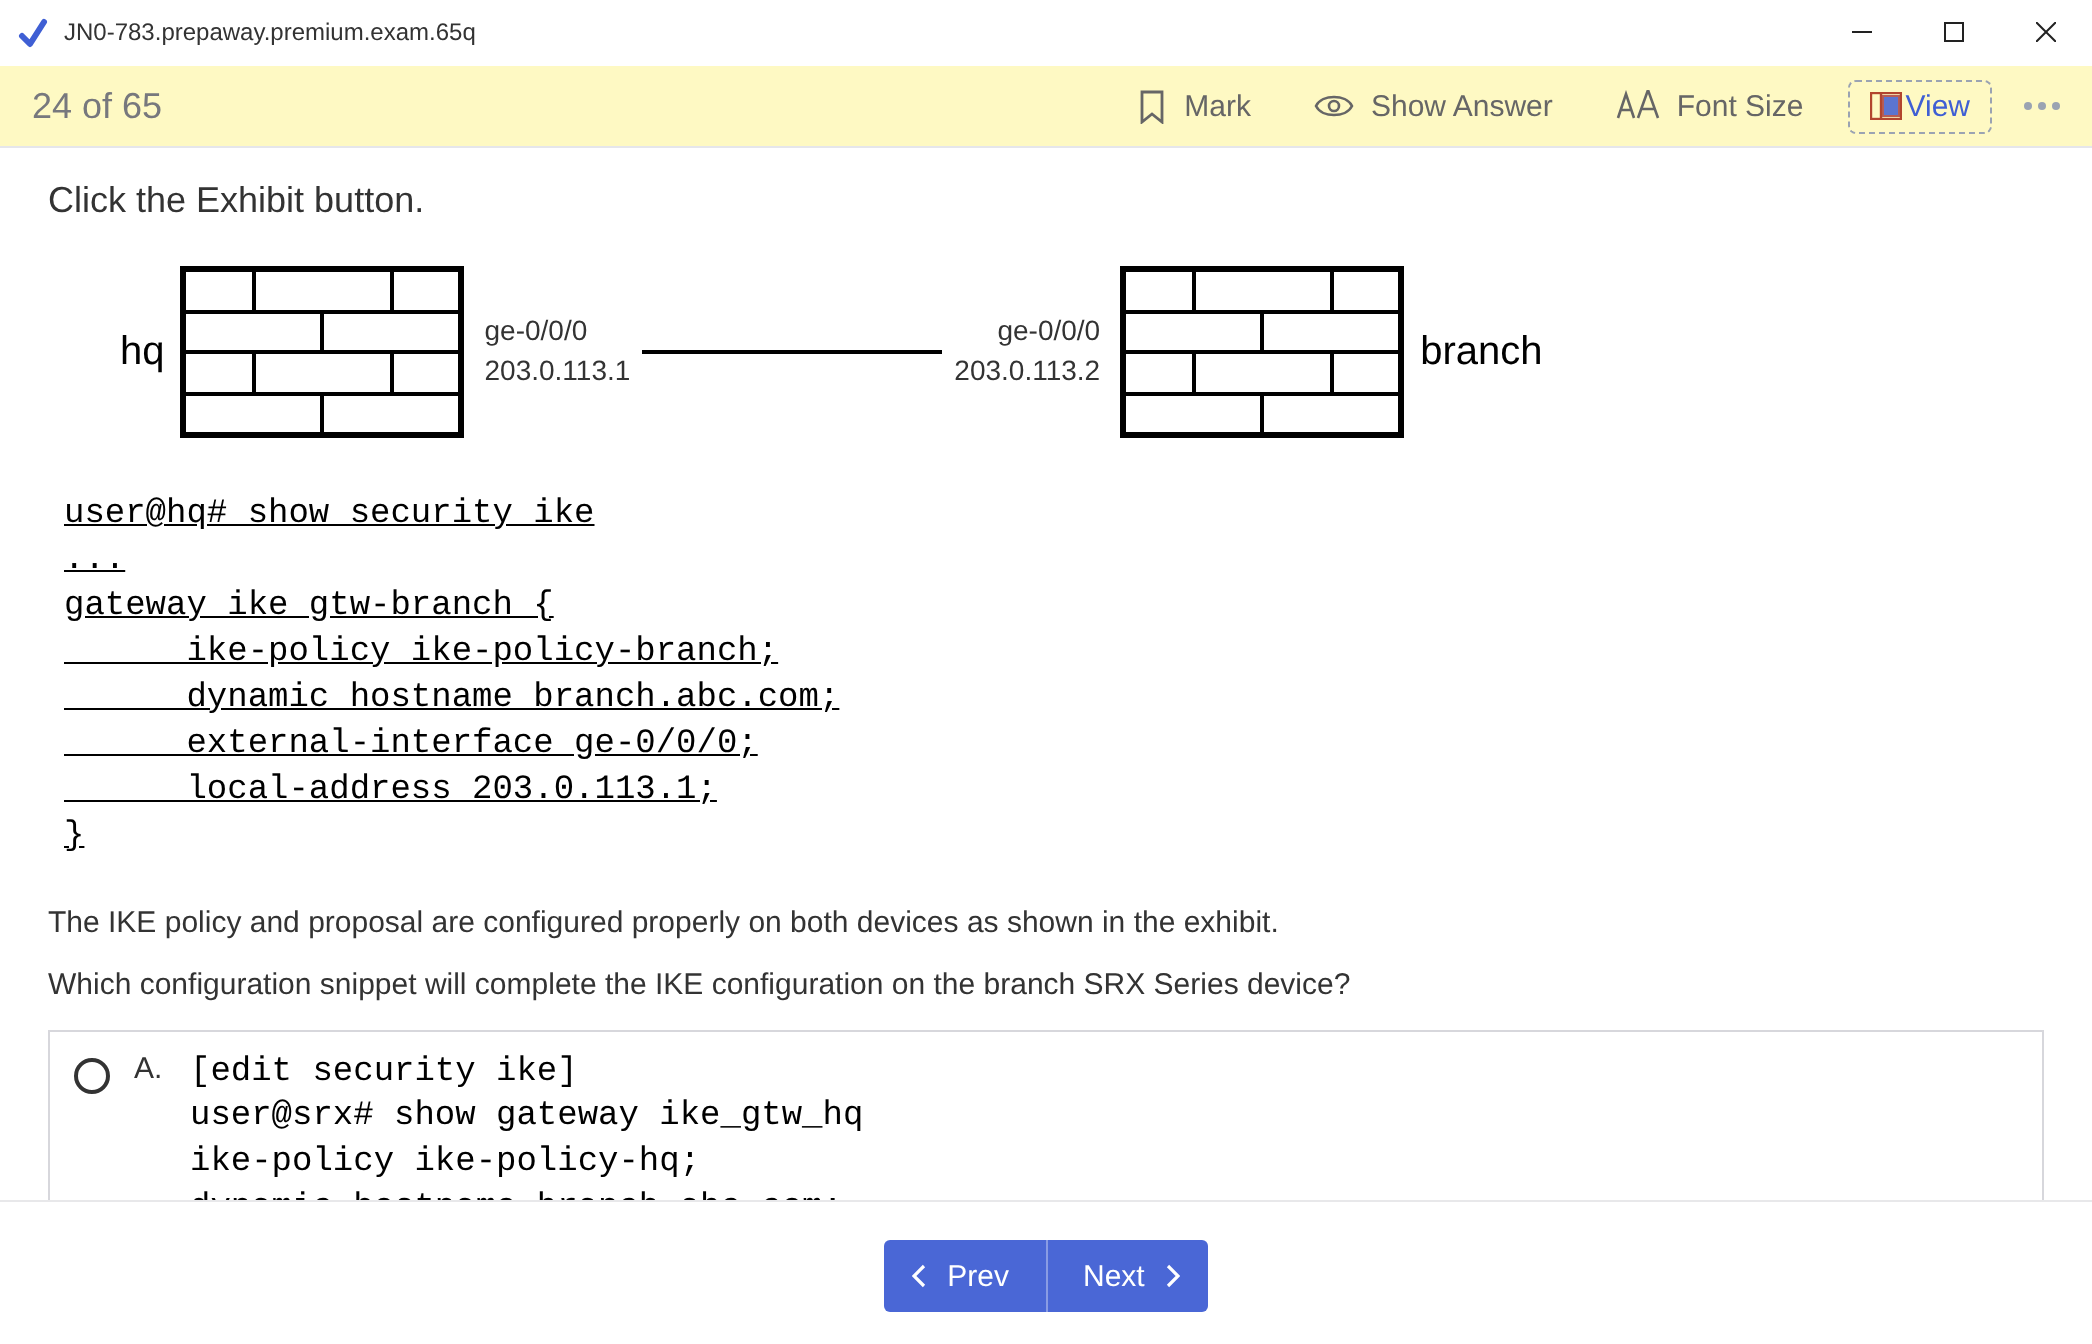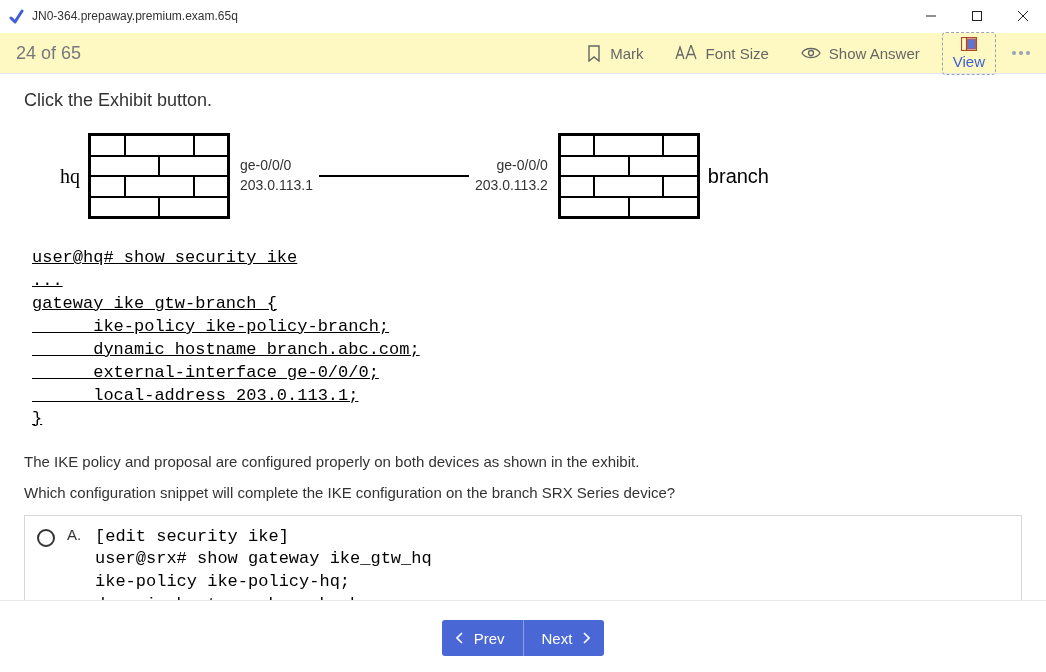--- a/index.html
+++ b/index.html
@@ -29,35 +29,35 @@
   }
   .toolbar .counter { color: #77787d; font-size: 18px; }
   .toolbar .spacer { flex: 1; }
   .toolbar .tbtn {
     display: flex; align-items: center; gap: 8px; padding: 6px 10px; margin-left: 12px;
     color: #666; cursor: pointer; border-radius: 4px;
   }
   .toolbar .tbtn svg { stroke: #666; }
   .toolbar .view-btn {
     border: 1px dashed #9aa3b2; color: #3f5fd4; padding: 4px 10px;
-    display: flex; align-items: center; gap: 2px; flex-direction: column;
+    display: flex; align-items: center; gap: 2px;
   }
   .toolbar .view-btn svg { stroke: #a44; }
   .toolbar .more { margin-left: 16px; display: flex; gap: 3px; }
   .toolbar .more span { width: 4px; height: 4px; background: #9aa3b2; border-radius: 50%; }
   
   .content {
     padding: 16px 24px 0 24px; height: 526px; overflow: hidden;
     box-sizing: border-box;
   }
   .instruction { font-size: 18px; color: #333; margin-bottom: 22px; }
   
   .diagram { display: flex; align-items: center; justify-content: flex-start; margin-left: 36px; margin-bottom: 28px;}
   .label-left, .label-right { font-size: 20px; color:#000; }
-  .label-left { margin-right: 8px; font-family: Liberation Serif, serif; }
+  .label-left { margin-right: 8px; }
   .label-right { margin-left: 8px; }
   .firewall {
     width: 142px; height: 86px; display: grid;
     grid-template-columns: repeat(4, 1fr);
     grid-template-rows: repeat(4, 1fr);
     border: 2px solid #000; box-sizing: border-box;
   }
   .firewall .cell { border: 1px solid #000; box-sizing: border-box; }
   .link-line { width: 230px; border-top: 2px solid #000; margin: 0 6px; }
   .link-stack { display:flex; flex-direction:column; align-items:flex-start; line-height:1.4; }
@@ -95,21 +95,21 @@
   .navbtn.next { border-radius: 0 3px 3px 0; padding: 0 14px 0 18px;}
   .navbtn svg { stroke: #fff; }
 </style>
 </head>
 <body>
 
 <div class="titlebar">
   <svg class="logo" viewBox="0 0 16 16">
       <path d="M3 10 L7 14 L14 3" stroke="#3f5fd4" stroke-width="3" fill="none" stroke-linecap="round" stroke-linejoin="round"></path>
     </svg>
-  <div class="title">JN0-364.prepaway.premium.exam.65q</div>
+  <div class="title">JN0-783.prepaway.premium.exam.65q</div>
   <div class="winbtn">
     <svg viewBox="0 0 10 10">
         <line x1="0" y1="5" x2="10" y2="5" stroke-width="1"></line>
       </svg>
   </div>
   <div class="winbtn">
     <svg viewBox="0 0 10 10">
         <rect x="0.5" y="0.5" width="9" height="9" fill="none" stroke-width="1"></rect>
       </svg>
   </div>
@@ -124,32 +124,32 @@
 <div class="toolbar">
   <div class="counter">24 of 65</div>
   <div class="spacer"></div>
   <div class="tbtn">
     <svg width="16" height="18" viewBox="0 0 16 18" fill="none">
         <path d="M3 2 h10 v15 l-5 -4 l-5 4 z" stroke-width="1.4"></path>
       </svg>
     <span>Mark</span>
   </div>
   <div class="tbtn">
+    <svg width="20" height="14" viewBox="0 0 20 14" fill="none">
+        <path d="M1 7 C4 1 16 1 19 7 C16 13 4 13 1 7 Z" stroke-width="1.3"></path>
+        <circle cx="10" cy="7" r="2.5" stroke-width="1.3"></circle>
+      </svg>
+    <span>Show Answer</span>
+  </div>
+  <div class="tbtn">
     <svg width="22" height="16" viewBox="0 0 22 16" fill="none">
       <path d="M1 14 L5 2 L9 14 M2.5 10 h5" stroke-width="1.3"></path>
       <path d="M11 14 L16 0 L21 14 M12.5 9.5 h7" stroke-width="1.3"></path>
     </svg>
     <span>Font Size</span>
-  </div>
-  <div class="tbtn">
-    <svg width="20" height="14" viewBox="0 0 20 14" fill="none">
-        <path d="M1 7 C4 1 16 1 19 7 C16 13 4 13 1 7 Z" stroke-width="1.3"></path>
-        <circle cx="10" cy="7" r="2.5" stroke-width="1.3"></circle>
-      </svg>
-    <span>Show Answer</span>
   </div>
   <div class="tbtn view-btn">
     <svg width="16" height="14" viewBox="0 0 16 14" fill="none">
       <rect x="0.5" y="0.5" width="15" height="13" stroke="#b2452e" stroke-width="1.2"></rect>
       <line x1="5.5" y1="0.5" x2="5.5" y2="13.5" stroke="#b2452e" stroke-width="1.2"></line>
       <rect x="6.5" y="2" width="8" height="10" fill="#3f5fd4" opacity="0.85"></rect>
     </svg>
     <span>View</span>
   </div>
   <div class="more">

